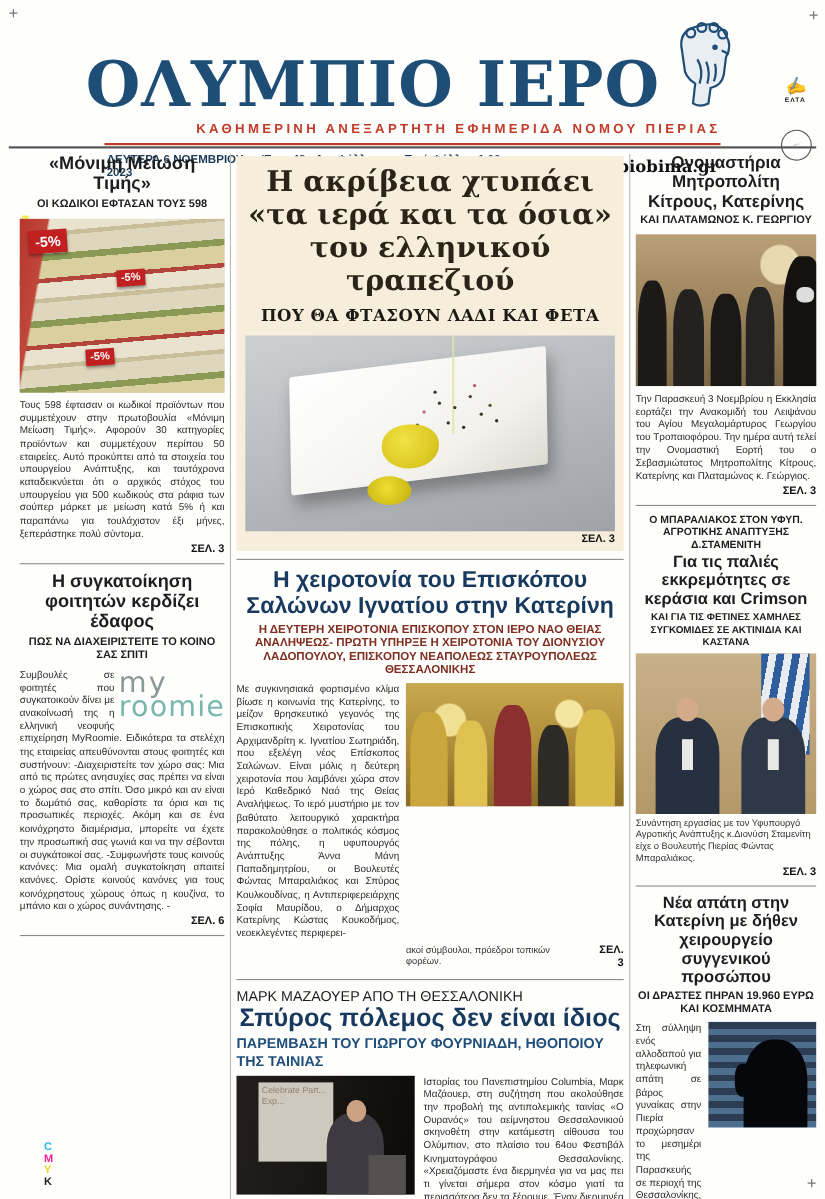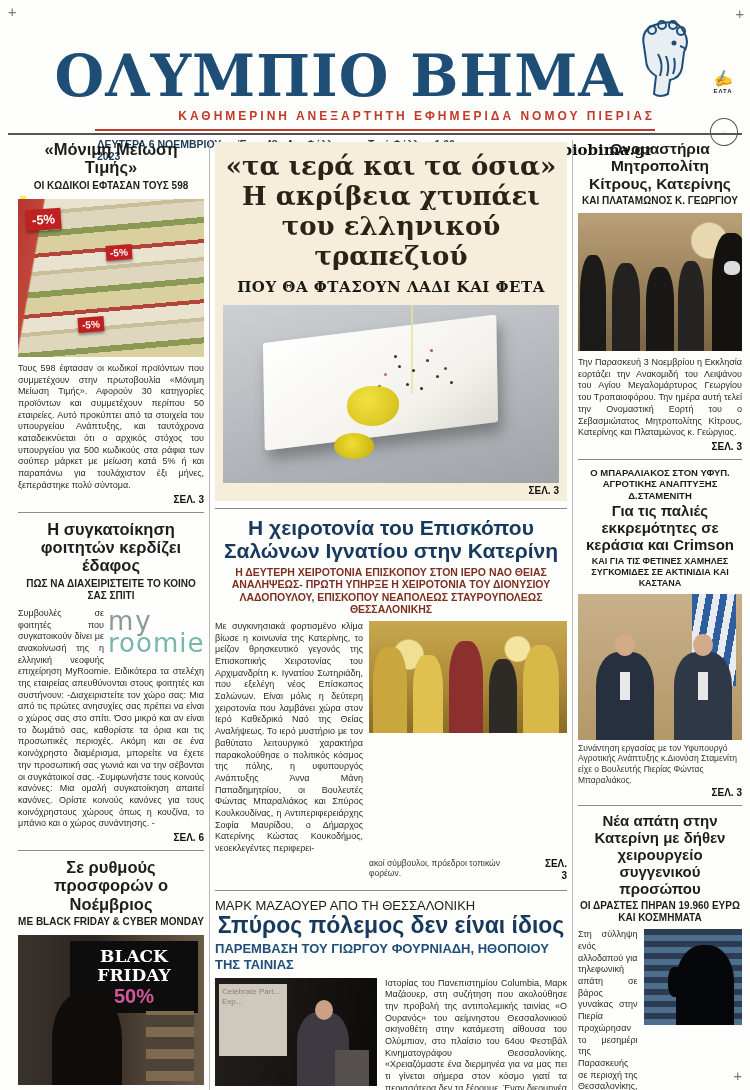--- a/index.html
+++ b/index.html
@@ -85,21 +85,21 @@
   .bf-woman{position:absolute;left:34px;bottom:-10px;width:70px;height:104px;background:#0f0c0a;
       border-radius:46% 46% 10% 10%;}
   .bf-shelf{position:absolute;right:10px;bottom:4px;width:48px;height:70px;
       background:repeating-linear-gradient(0deg,#7d6a50 0 10px,#4c4236 10px 22px);}
   .ph-ordin{width:198px;height:112px;background:
       radial-gradient(circle at 20% 30%,#f0e094 0 8%,transparent 9%),
       radial-gradient(circle at 75% 25%,#f4e6a0 0 7%,transparent 8%),
       linear-gradient(180deg,#c8a84e 0%,#ac8a38 55%,#8a6c26 100%);}
   .fig{position:absolute;bottom:0;border-radius:40% 40% 0 0;}
   .ph-mazower{width:162px;height:108px;background:linear-gradient(100deg,#241f1e 0%,#15130f 60%,#0c0b09 100%);}
-  .maz-screen{position:absolute;left:4px;top:6px;width:62px;height:66px;background:#cfc9bd;color:#8a8374;
+  .maz-screen{position:absolute;left:20px;top:6px;width:62px;height:66px;background:#cfc9bd;color:#8a8374;
       font-size:8px;padding:3px;line-height:1.3;}
   .maz-man{position:absolute;right:28px;bottom:0;width:52px;height:74px;background:#3e3a42;border-radius:40% 40% 0 0;}
   .maz-head{position:absolute;right:44px;bottom:66px;width:18px;height:20px;background:#caa183;border-radius:50%;}
   .maz-pod{position:absolute;right:8px;bottom:0;width:34px;height:36px;background:#55504e;}
   .ph-nameday{height:138px;margin-top:6px;background:
       radial-gradient(circle at 80% 20%,#e8d8b0 0 10%,transparent 11%),
       linear-gradient(180deg,#bba077 0%,#9a825c 50%,#7a6544 100%);}
   .ph-meeting{height:146px;margin-top:5px;background:linear-gradient(180deg,#c8b089 0%,#b49868 100%);}
   .flag{position:absolute;right:6px;top:0;width:44px;height:92px;
       background:repeating-linear-gradient(100deg,#2e5e9e 0 7px,#e8ecf0 7px 14px);}
@@ -130,21 +130,21 @@
   </div>
   <div class="cmyk-letters">
     <span style="color:#22b8e8">C</span>
     <span style="color:#e81e98">M</span>
     <span style="color:#e8d81e">Y</span>
     <span style="color:#222">K</span>
   </div>
 
   <div class="masthead">
     <div class="mast-row">
-      <div class="mast-title">ΟΛΥΜΠΙΟ ΒΗΜΑ</div>
+      <div class="mast-title">ΟΛΥΜΠΙΟ ΙΕΡΟ</div>
       <div class="zeus">
         <svg width="66" height="84" viewBox="0 0 66 84">
           <g fill="none" stroke="#1e4d75" stroke-width="2">
             <path d="M14 30 Q10 12 28 8 Q48 2 54 16 Q60 26 54 36 L52 52 Q50 62 40 64 L38 78 Q30 82 24 78 L26 60 Q16 54 16 44 Z" fill="#e9eef3"></path>
             <circle cx="22" cy="14" r="4"></circle>
               <circle cx="32" cy="9" r="4"></circle>
               <circle cx="43" cy="9" r="4"></circle>
               <circle cx="51" cy="15" r="4"></circle>
             <path d="M50 30 q4 1 6 4"></path>
             <path d="M28 38 q6 10 2 22"></path>
@@ -192,41 +192,28 @@
         <div class="body-txt">
           <span class="roomie">
             <span class="l1">my</span><br>
             <span class="l2">roomie</span>
           </span>
           <span>Συμβουλές σε φοιτητές που συγκατοικούν δίνει με ανακοίνωσή της η ελληνική νεοφυής επιχείρηση MyRoomie. Ειδικότερα τα στελέχη της εταιρείας απευθύνονται στους φοιτητές και συστήνουν: -Διαχειριστείτε τον χώρο σας: Μια από τις πρώτες ανησυχίες σας πρέπει να είναι ο χώρος σας στο σπίτι. Όσο μικρό και αν είναι το δωμάτιό σας, καθορίστε τα όρια και τις προσωπικές περιοχές. Ακόμη και σε ένα κοινόχρηστο διαμέρισμα, μπορείτε να έχετε την προσωπική σας γωνιά και να την σέβονται οι συγκάτοικοί σας. -Συμφωνήστε τους κοινούς κανόνες: Μια ομαλή συγκατοίκηση απαιτεί κανόνες. Ορίστε κοινούς κανόνες για τους κοινόχρηστους χώρους όπως η κουζίνα, το μπάνιο και ο χώρος συνάντησης. -</span>
         </div>
         <div class="pageref">ΣΕΛ. 6</div>
       </div>
       <hr class="divider">
-      <div class="art">
-        <div class="title-l">Σε ρυθμούς προσφορών ο Νοέμβριος</div>
-        <div class="sub-l">ΜΕ BLACK FRIDAY &amp; CYBER MONDAY</div>
-        <div class="ph ph-bf">
-          <div class="bf-banner">
-            <span>BLACK FRIDAY</span>
-            <div class="bf-50">50%</div>
-          </div>
-          <div class="bf-woman"></div>
-          <div class="bf-shelf"></div>
-        </div>
-
-      </div>
 
     </div>
 
     <div class="col col-c">
       <div class="lead">
         <div class="lead-title">
+          <div>Η ακρίβεια χτυπάει</div>
           <div>«τα ιερά και τα όσια»</div>
-          <div>Η ακρίβεια χτυπάει</div>
           <div>του ελληνικού τραπεζιού</div>
         </div>
         <div class="lead-sub">ΠΟΥ ΘΑ ΦΤΑΣΟΥΝ ΛΑΔΙ ΚΑΙ ΦΕΤΑ</div>
         <div class="feta">
           <div class="block"></div>
           <div class="stream"></div>
           <div class="dots"></div>
           <div class="oil"></div>
           <div class="oil2"></div>
         </div>

